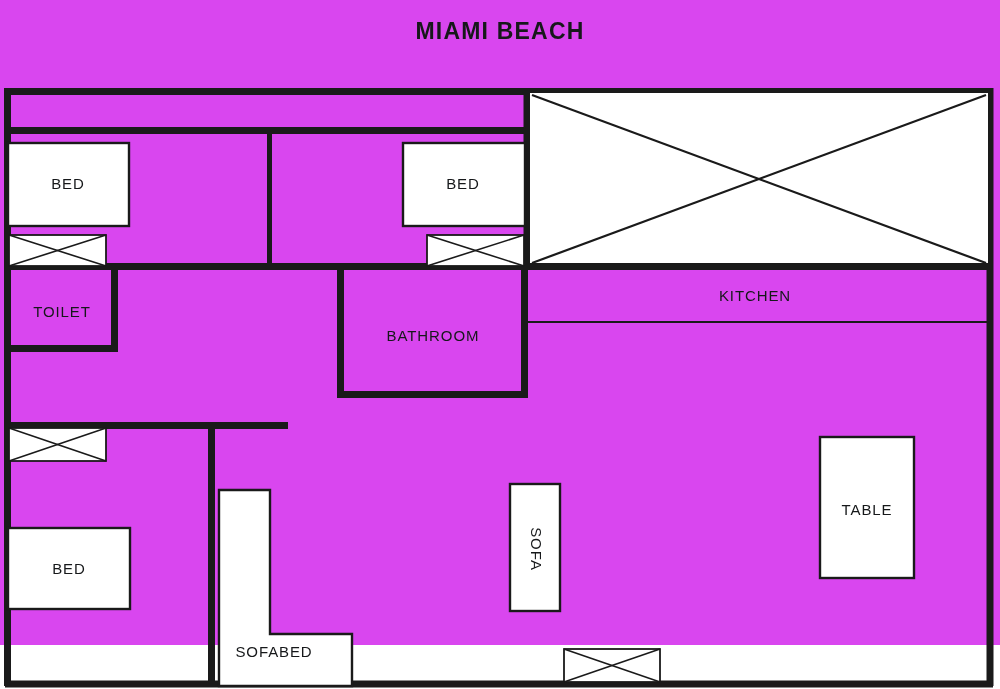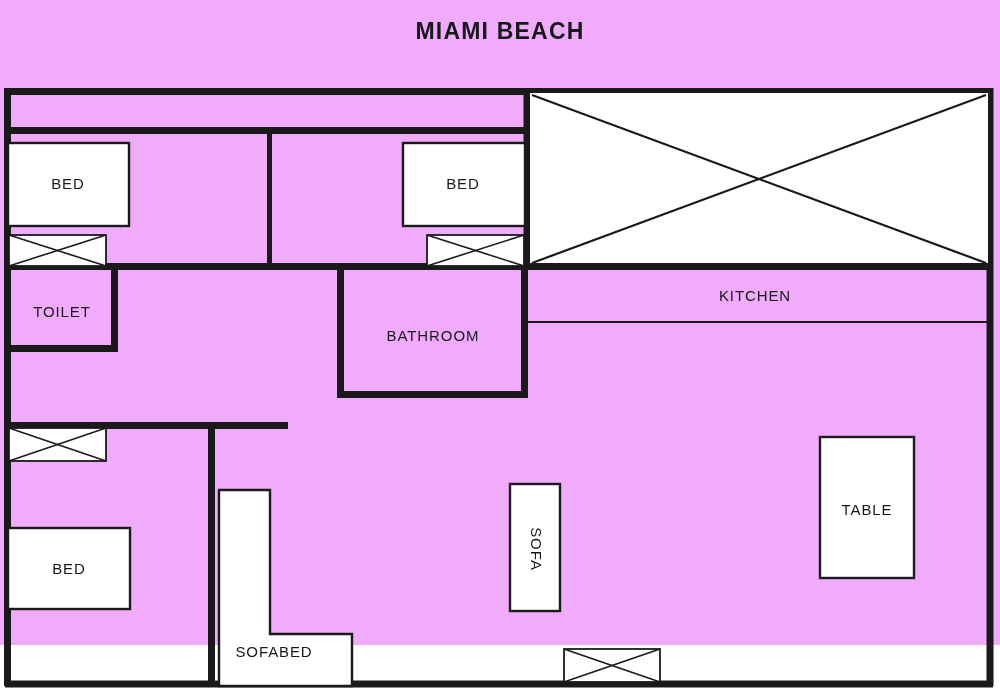--- a/index.html
+++ b/index.html
@@ -10,21 +10,21 @@
   body {
     width: 1000px;
     height: 689px;
     font-family: "Liberation Sans", sans-serif;
     overflow: hidden;
   }
   #plan-root {
     position: relative;
     width: 1000px;
     height: 645px;
-    background: #f0abfc;
+    background: #d946ef;
   }
   #plan-title {
     position: absolute;
     top: 0;
     left: 0;
     width: 1000px;
     height: 62px;
     line-height: 62px;
     text-align: center;
     font-size: 23px;

